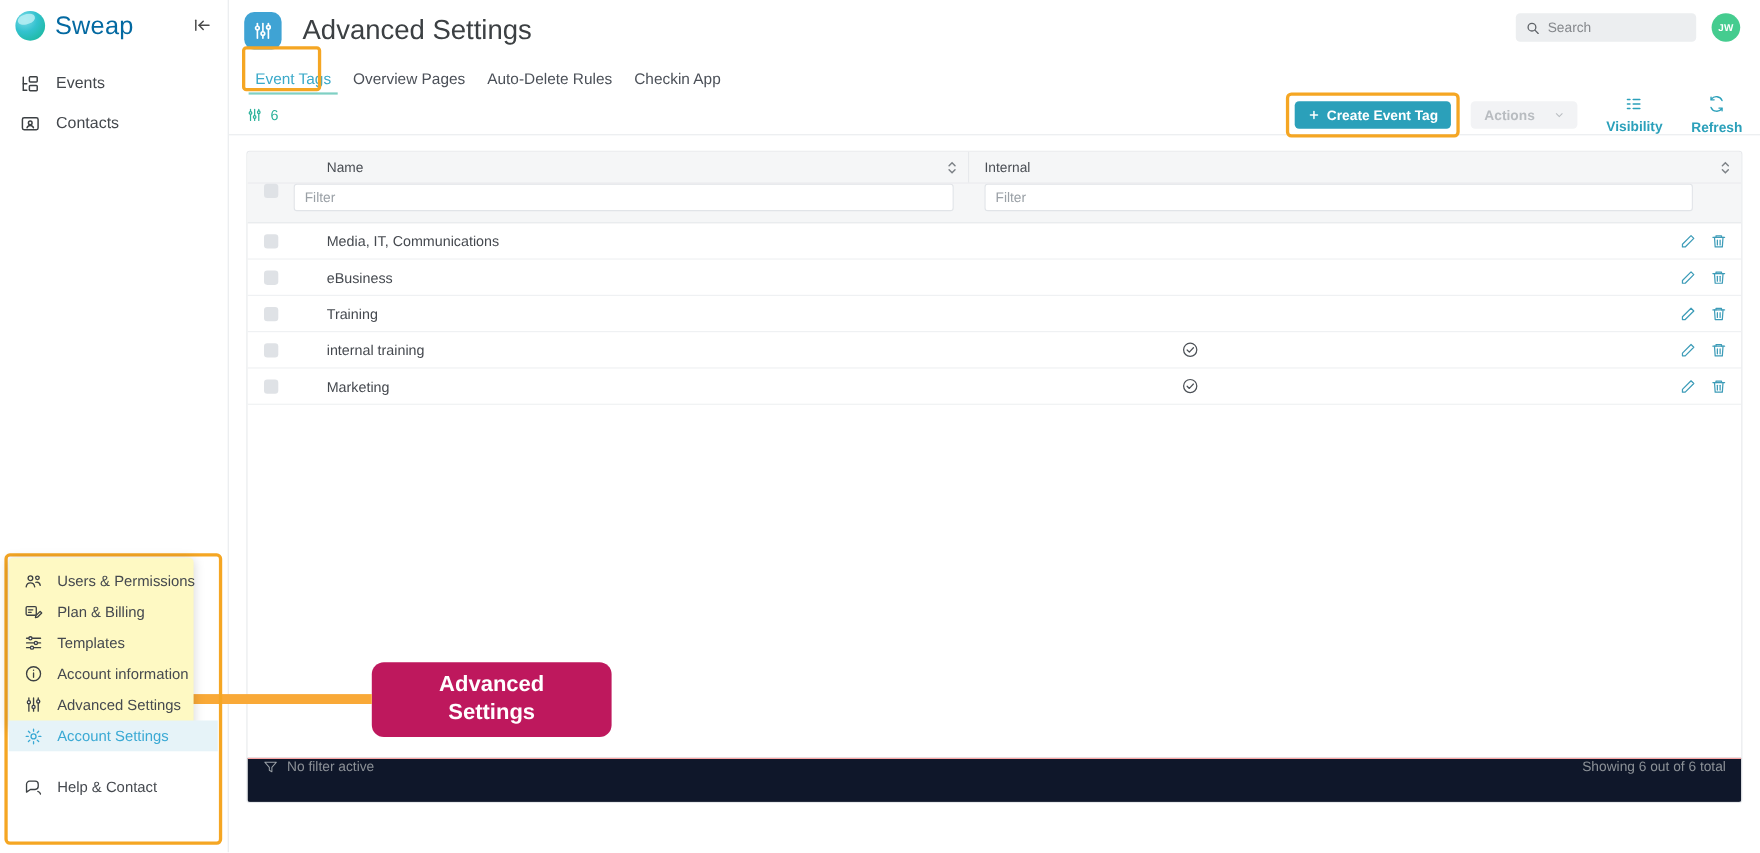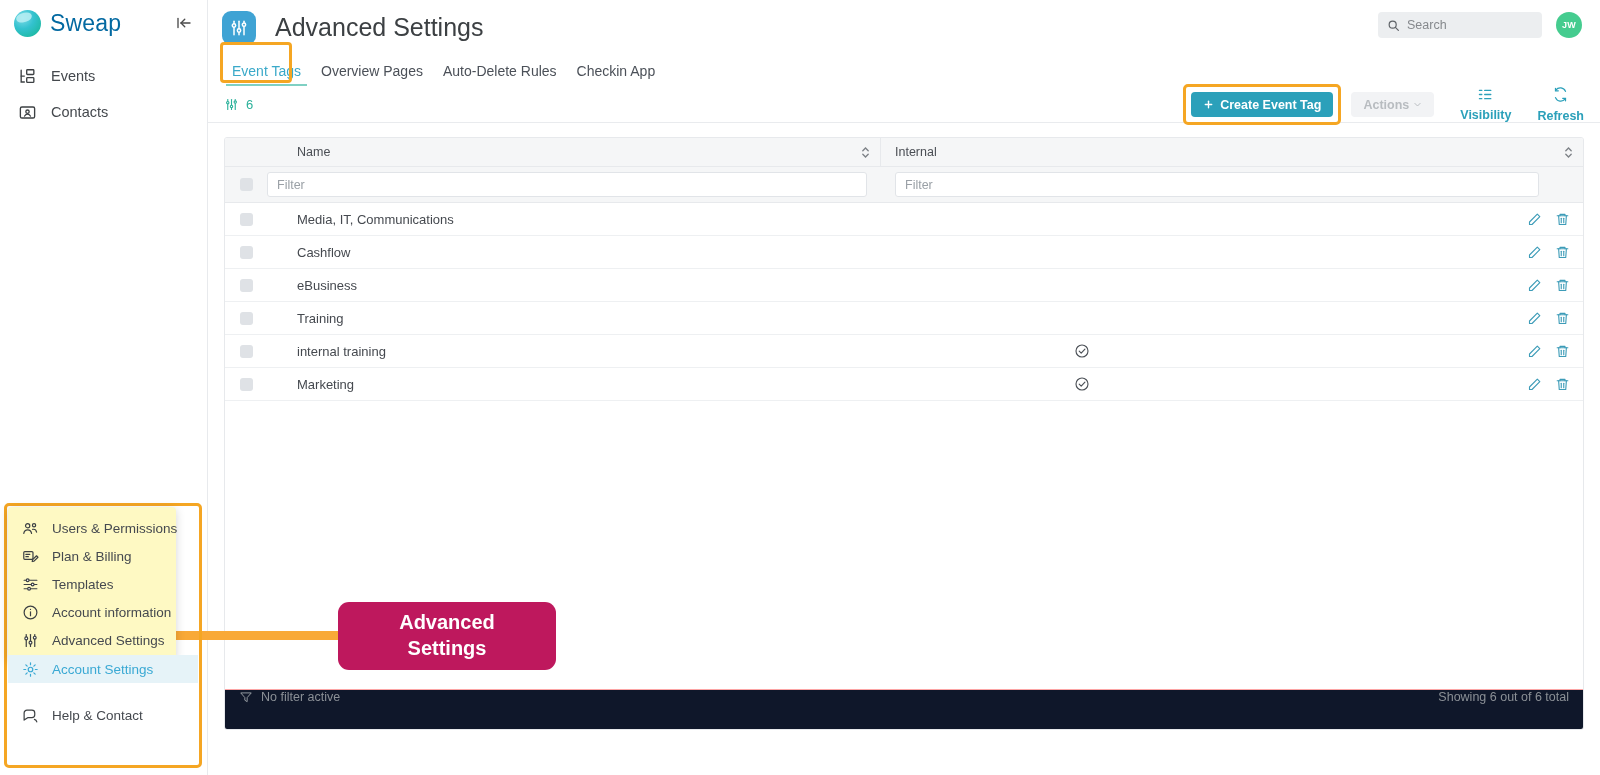--- a/index.html
+++ b/index.html
@@ -134,21 +134,21 @@
     font-family: "Liberation Sans", sans-serif;
   }
   .create-wrap { position: relative; padding: 8px; }
   .create-highlight {
     position: absolute; left: 0; top: 0; right: 0; bottom: 0;
     border: 3px solid #f5a623; border-radius: 5px; pointer-events: none;
   }
   .btn-ghost {
     height: 25px; padding: 0 12px; font-size: 12.5px; color: #b8bcc0;
     background: #f2f3f5; border-radius: 4px; display: flex;
-    align-items: center; gap: 4px; cursor: default; margin-left: 10px;
+    align-items: center; gap: 18px; cursor: default; margin-left: 10px;
     font-weight: bold;
   }
   .tool-link {
     display: flex; align-items: center; gap: 7px; cursor: pointer;
     color: #2ba0ba; font-size: 12.5px; font-weight: bold; margin-left: 26px; flex-direction: column;
   }
 
   
   .grid-wrap { padding: 14px 16px 0 16px; height: 600px; }
   .grid {
@@ -164,21 +164,21 @@
     height: 100%; position: relative; cursor: pointer;
   }
   .hcell .sortico {
     position: absolute; right: 10px; color: #7d8287; font-size: 11px;
     line-height: 1;
   }
   .col-chk { width: 42px; flex: none; }
   .col-name { width: 614px; flex: none; padding-left: 30px; border-right: 1px solid #e7e9ec; }
   .col-internal { flex: 1; padding-left: 14px; }
   .filter-row {
-    background: #f5f6f7; height: 36px; display: flex; align-items: center;
+    background: #f5f6f7; height: 36px; display: flex; 
     border-bottom: 1px solid #e7e9ec;
   }
   .chkbox {
     width: 13px; height: 13px; border-radius: 3px; background: #dfe2e6;
     margin: 0 auto; cursor: pointer;
   }
   .fcell-name { width: 614px; flex: none; padding-right: 14px; }
   .fcell-int { flex: 1; padding: 0 44px 0 14px; }
   .filter-input {
     width: 100%; height: 25px; border: 1px solid #e1e4e8; border-radius: 3px;
@@ -470,43 +470,20 @@
            <line x1="10" y1="10" x2="10" y2="17"></line>
                   <line x1="14" y1="10" x2="14" y2="17"></line>
          </svg>
               </span>
      </div>
           </div>
           <div class="row">
             <div class="col-chk">
        <div class="chkbox"></div>
      </div>
-     <div class="cell-name">Cashflow</div>
-     <div class="cell-internal"></div>
-     <div class="row-actions">
-       <span class="act-ico">
-         <svg width="15" height="15" viewBox="0 0 24 24" fill="none" stroke="#3d9cb8" stroke-width="1.8" stroke-linecap="round" stroke-linejoin="round">
-           <path d="M16.5 3.5l4 4L8 20H4v-4z"></path>
-         </svg>
-              </span>
-       <span class="act-ico del">
-         <svg width="15" height="15" viewBox="0 0 24 24" fill="none" stroke="#3d9cb8" stroke-width="1.8" stroke-linecap="round" stroke-linejoin="round">
-           <polyline points="3.5,6 20.5,6"></polyline>
-                  <path d="M8 6V3.8h8V6"></path>
-                  <path d="M5.8 6l1 14h10.4l1-14"></path>
-           <line x1="10" y1="10" x2="10" y2="17"></line>
-                  <line x1="14" y1="10" x2="14" y2="17"></line>
-         </svg>
-              </span>
-     </div>
-          </div>
-          <div class="row">
-            <div class="col-chk">
-       <div class="chkbox"></div>
-     </div>
      <div class="cell-name">eBusiness</div>
      <div class="cell-internal"></div>
      <div class="row-actions">
        <span class="act-ico">
          <svg width="15" height="15" viewBox="0 0 24 24" fill="none" stroke="#3d9cb8" stroke-width="1.8" stroke-linecap="round" stroke-linejoin="round">
            <path d="M16.5 3.5l4 4L8 20H4v-4z"></path>
          </svg>
               </span>
        <span class="act-ico del">
          <svg width="15" height="15" viewBox="0 0 24 24" fill="none" stroke="#3d9cb8" stroke-width="1.8" stroke-linecap="round" stroke-linejoin="round">

